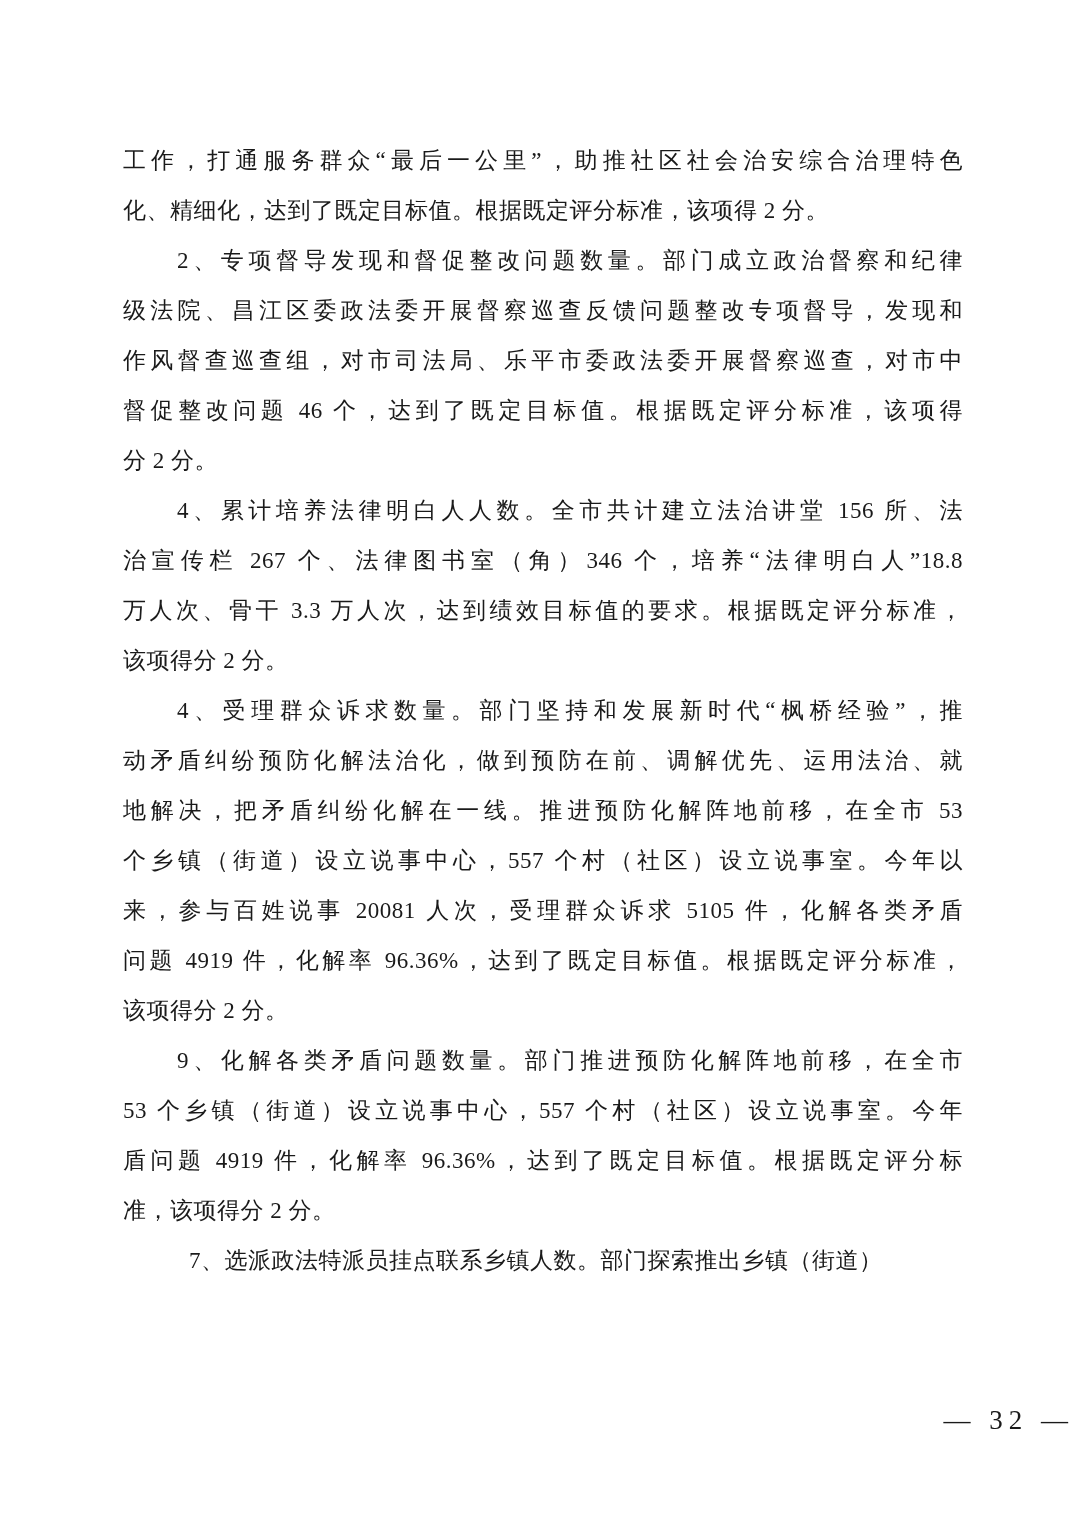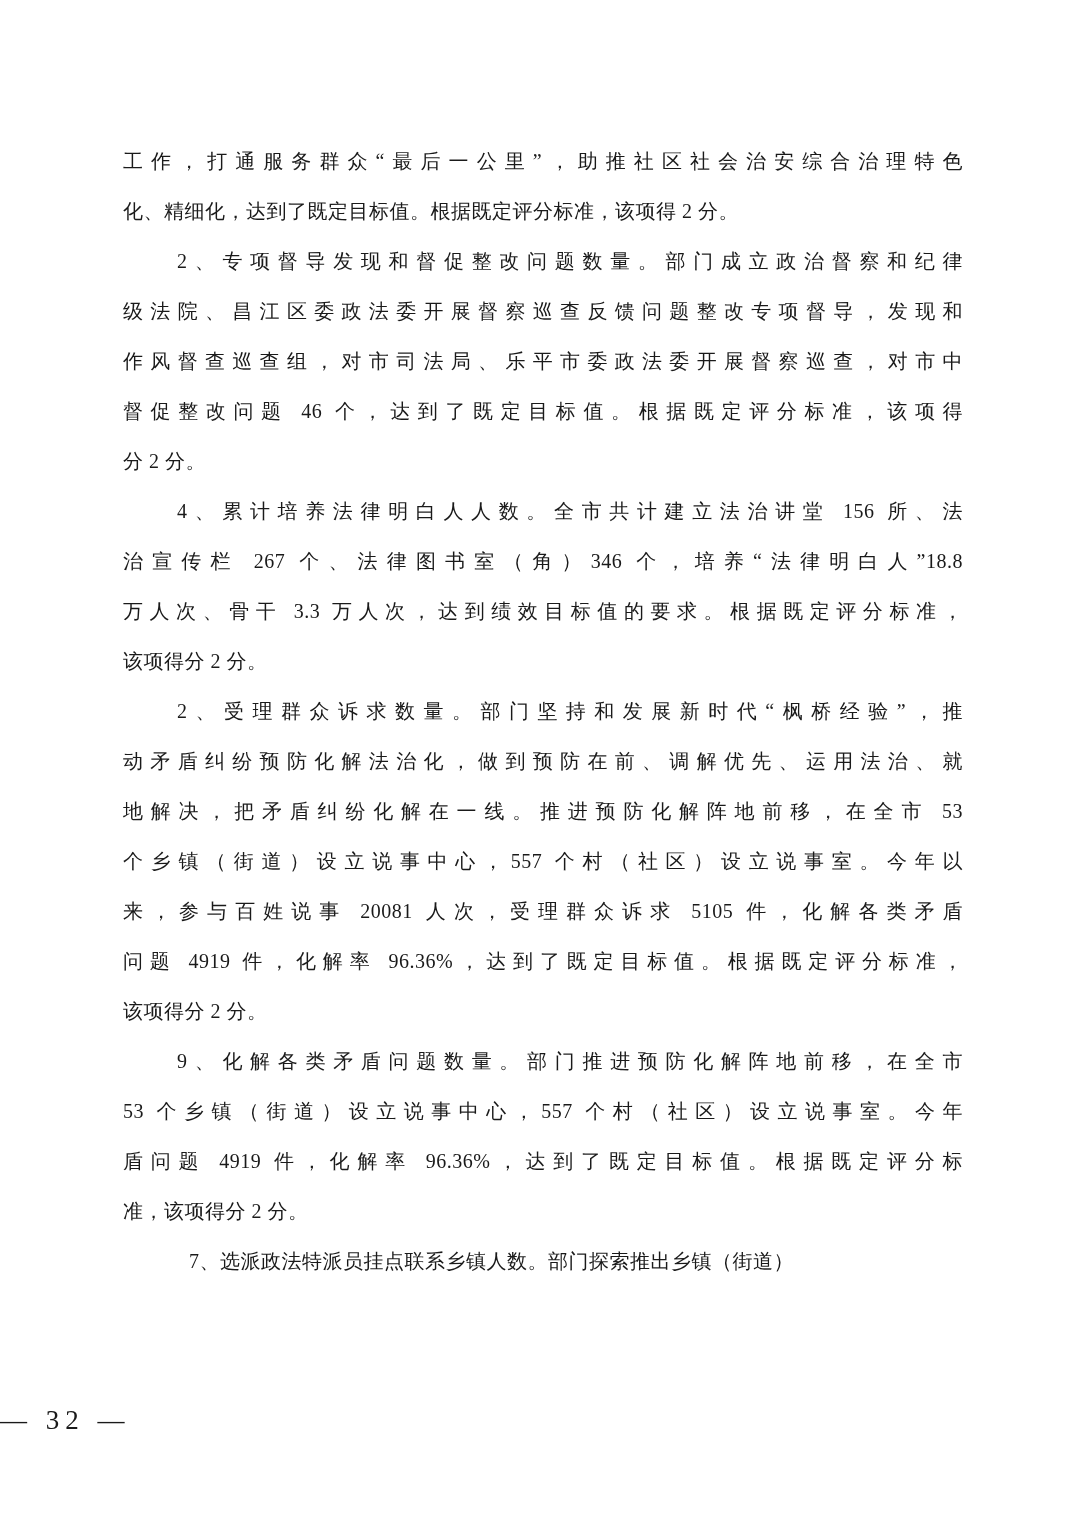--- a/index.html
+++ b/index.html
@@ -14,21 +14,21 @@
     background: #ffffff;
     overflow: hidden;
     font-family: "Liberation Serif", "DejaVu Serif", serif;
     color: #1a1a1a;
   }
   .doc-body {
     position: absolute;
     left: 123px;
     top: 136px;
     width: 840px;
-    font-size: 20px;
+    font-size: 23px;
     line-height: 50px;
   }
   .para {
     margin: 0;
     padding: 0;
   }
   .line {
     height: 50px;
     text-align: justify;
     text-align-last: justify;
@@ -42,21 +42,21 @@
     text-indent: 54px;
   }
   .para.indented:last-child .line:first-child {
     text-indent: 66px;
   }
   .footer {
     position: absolute;
     left: 0;
     top: 1400px;
     width: 1074px;
-    text-align: left;
+    text-align: right;
     font-size: 27px;
     line-height: 40px;
     letter-spacing: 6px;
     color: #1a1a1a;
   }
 </style>
 </head>
 <body>
 
 <div class="page">
@@ -72,21 +72,21 @@
         <div class="line">督促整改问题 46 个，达到了既定目标值。根据既定评分标准，该项得</div>
         <div class="line para-end">分 2 分。</div>
       </div>
       <div class="para indented">
         <div class="line">4、累计培养法律明白人人数。全市共计建立法治讲堂 156 所、法</div>
         <div class="line">治宣传栏 267 个、法律图书室（角）346 个，培养“法律明白人”18.8</div>
         <div class="line">万人次、骨干 3.3 万人次，达到绩效目标值的要求。根据既定评分标准，</div>
         <div class="line para-end">该项得分 2 分。</div>
       </div>
       <div class="para indented">
-        <div class="line">2、受理群众诉求数量。部门坚持和发展新时代“枫桥经验”，推</div>
+        <div class="line">4、受理群众诉求数量。部门坚持和发展新时代“枫桥经验”，推</div>
         <div class="line">动矛盾纠纷预防化解法治化，做到预防在前、调解优先、运用法治、就</div>
         <div class="line">地解决，把矛盾纠纷化解在一线。推进预防化解阵地前移，在全市 53</div>
         <div class="line">个乡镇（街道）设立说事中心，557 个村（社区）设立说事室。今年以</div>
         <div class="line">来，参与百姓说事 20081 人次，受理群众诉求 5105 件，化解各类矛盾</div>
         <div class="line">问题 4919 件，化解率 96.36%，达到了既定目标值。根据既定评分标准，</div>
         <div class="line para-end">该项得分 2 分。</div>
       </div>
       <div class="para indented">
         <div class="line">9、化解各类矛盾问题数量。部门推进预防化解阵地前移，在全市</div>
         <div class="line">53 个乡镇（街道）设立说事中心，557 个村（社区）设立说事室。今年</div>

